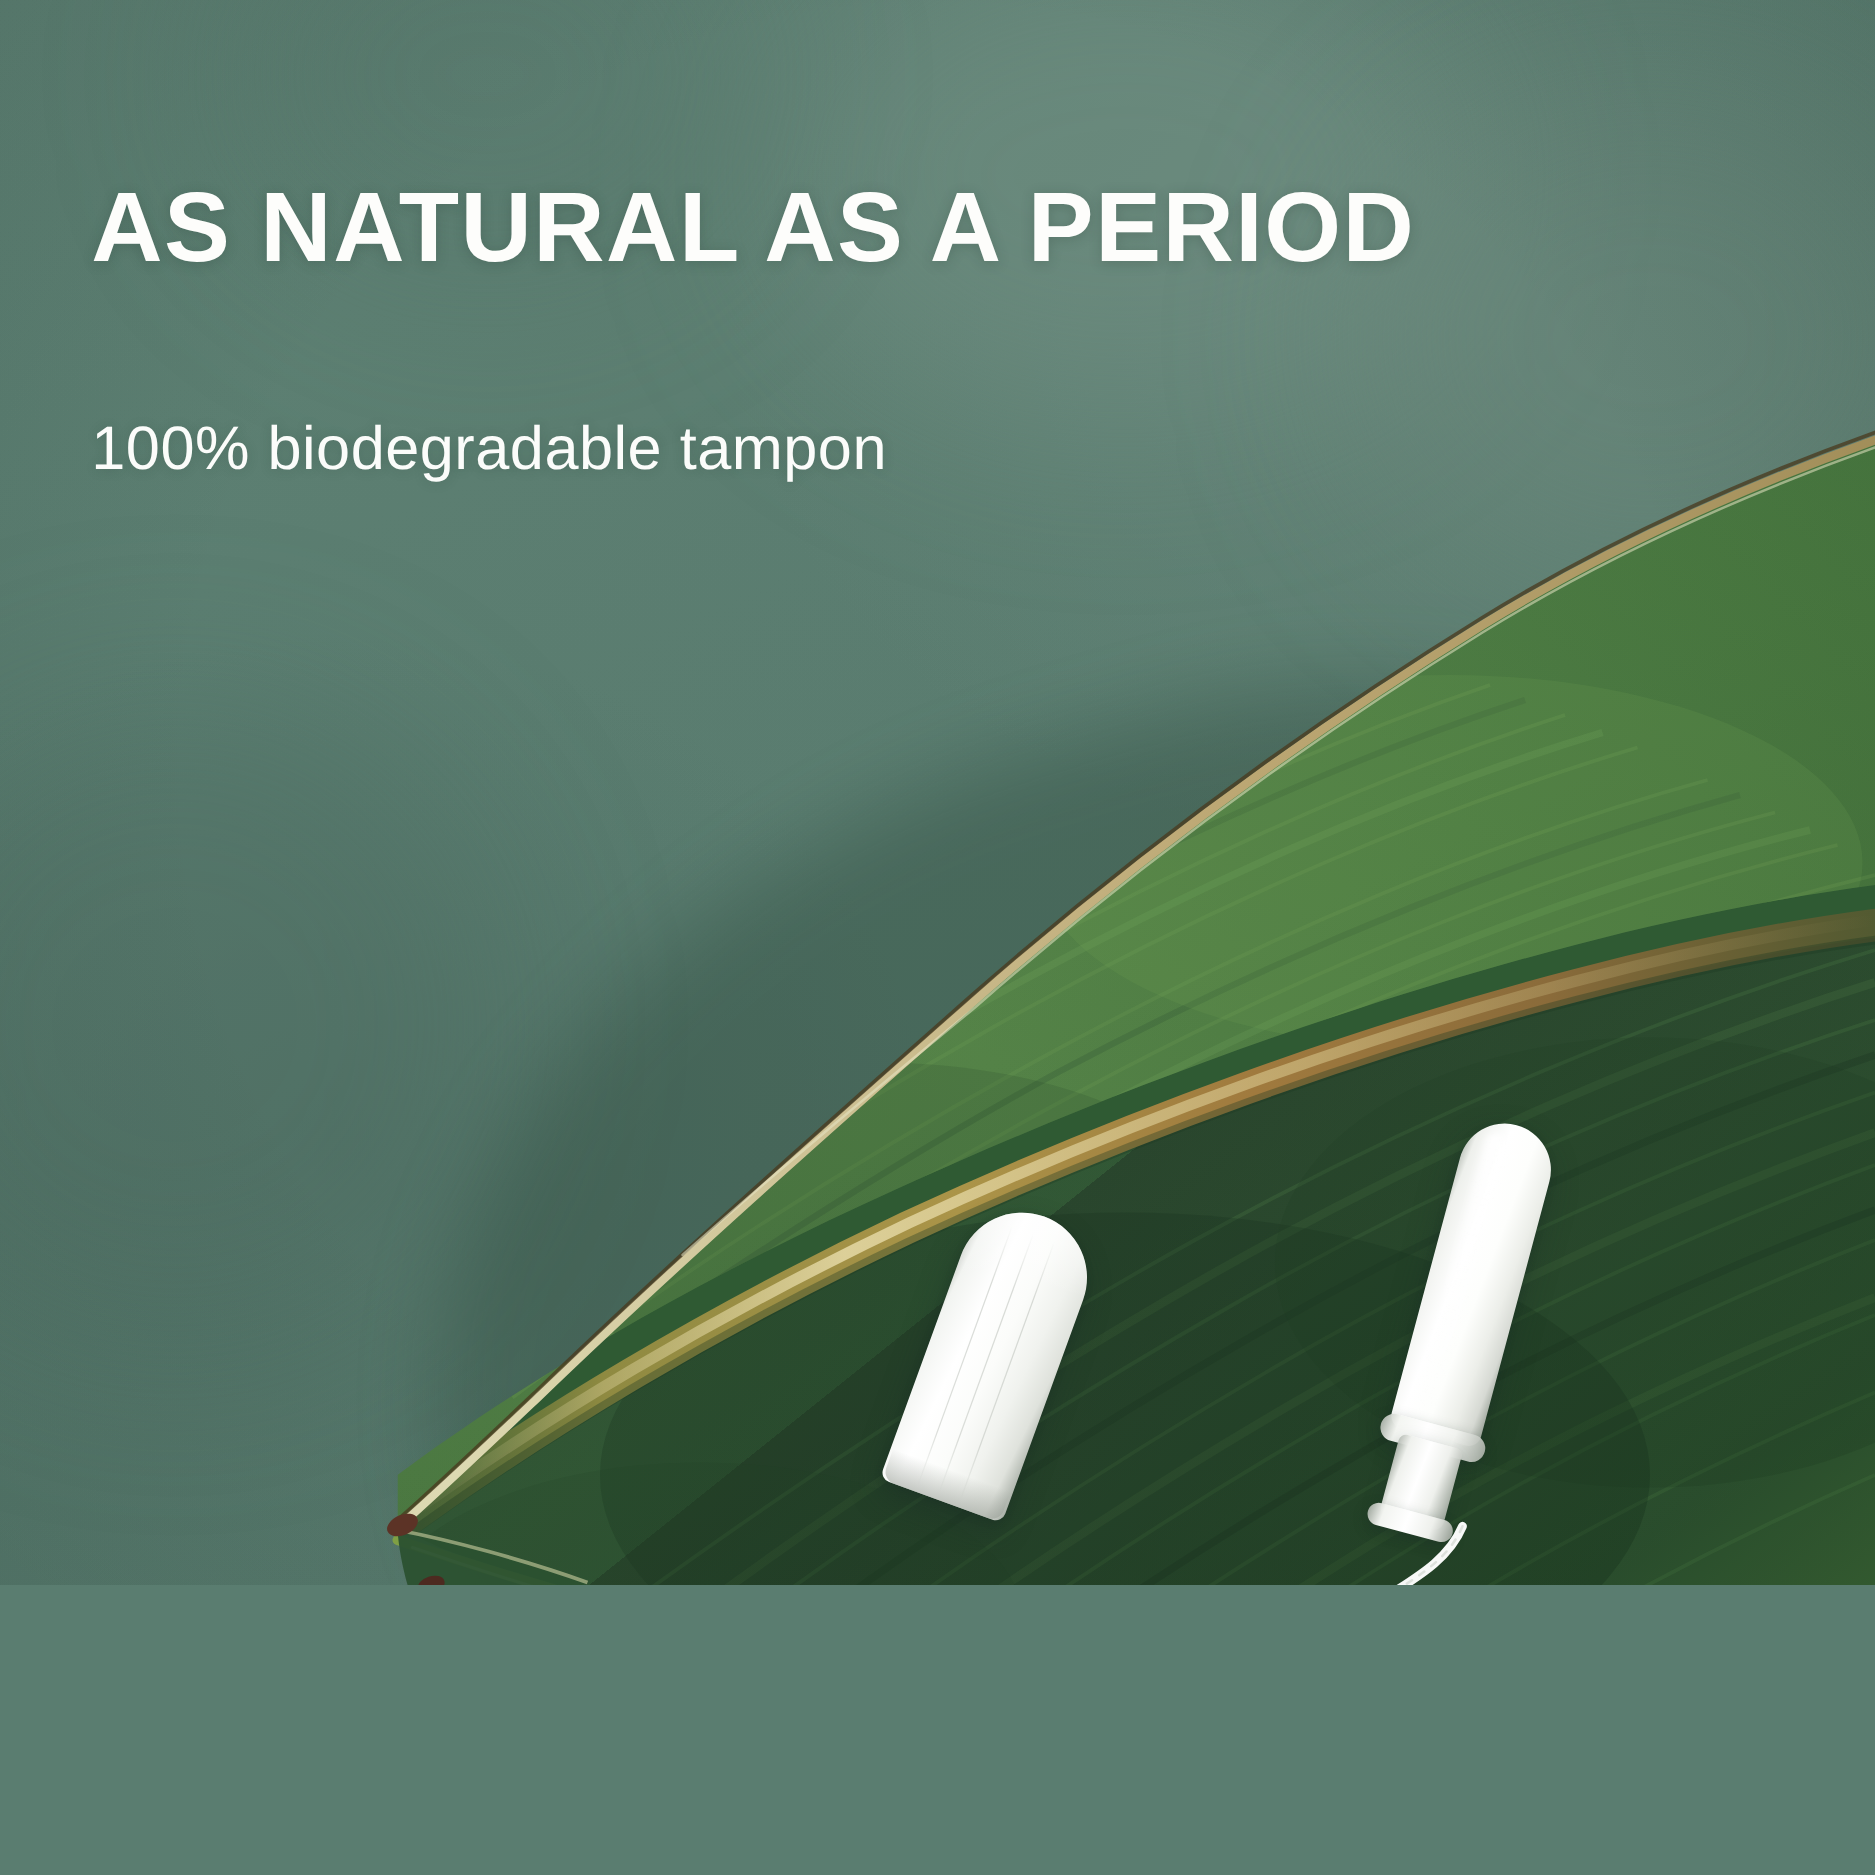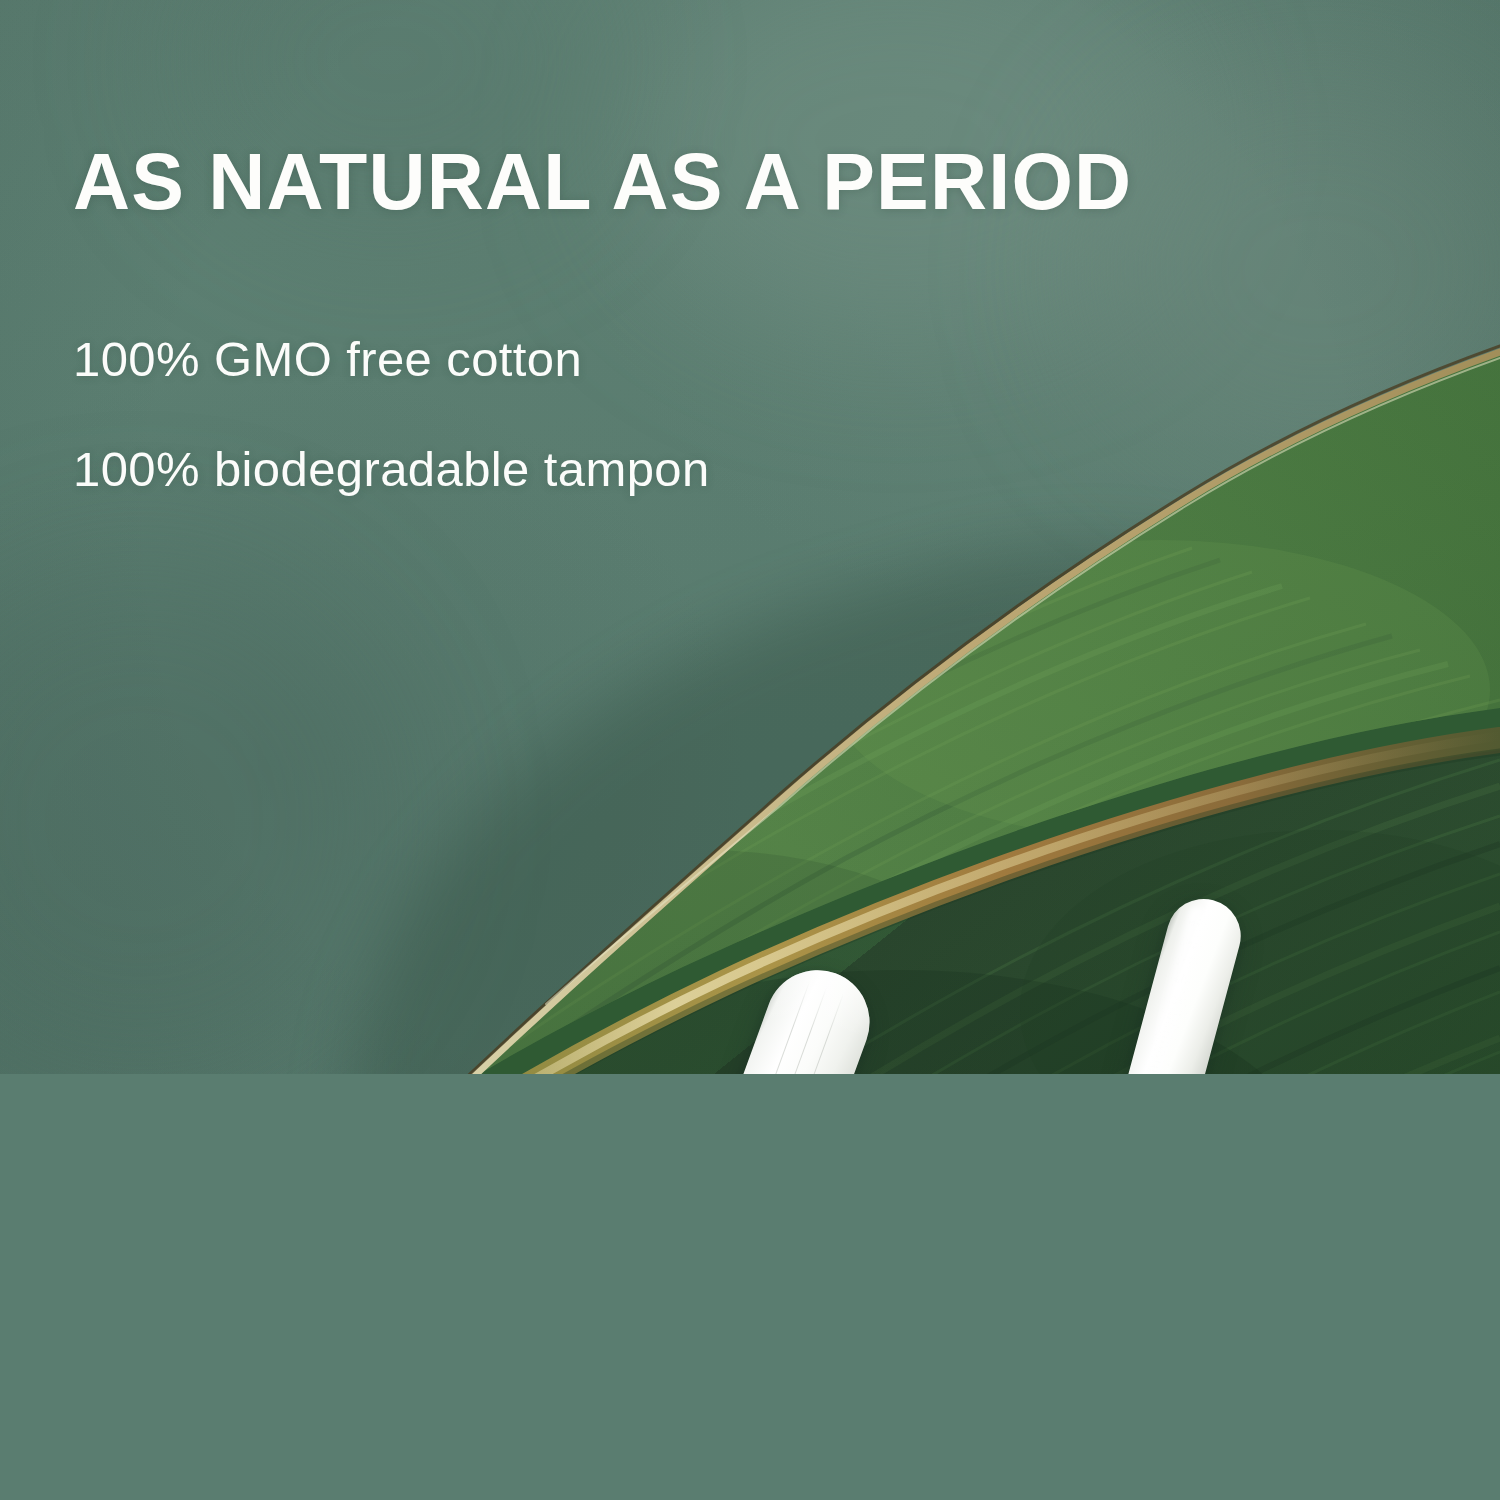--- a/index.html
+++ b/index.html
@@ -3,21 +3,21 @@
 <meta charset="utf-8">
 <style>
   html, body {
     margin: 0;
     padding: 0;
     background: #5a7d70;
   }
   .stage {
     position: relative;
     width: 1500px;
-    height: 1074px;
+    height: 1268px;
     overflow: hidden;
     font-family: "Liberation Sans", sans-serif;
     background: #0c4a6e;
   }
 
   
   .bg-base {
     position: absolute;
     inset: 0;
     background:
@@ -491,17 +491,16 @@
              C 72 74, 58 96, 62 120
              C 66 146, 56 168, 42 186
              C 30 202, 30 216, 42 230
              C 56 246, 66 264, 72 292" stroke="#c9cfc6" stroke-width="2" fill="none" stroke-linecap="round" stroke-linejoin="round" opacity="0.55" stroke-dasharray="5 7"></path>
     <path d="M 72 286 C 74 294, 76 298, 74 300" stroke="#ffffff" stroke-width="9" fill="none" stroke-linecap="round"></path>
   </svg>
 
   <div class="headline">AS NATURAL AS A PERIOD</div>
 
   <div class="bullets">
-    <div class="bullet">100% GMO free cotton</div>
     <div class="bullet">100% biodegradable tampon</div>
   </div>
 
 </div>
 
 </body></html>

